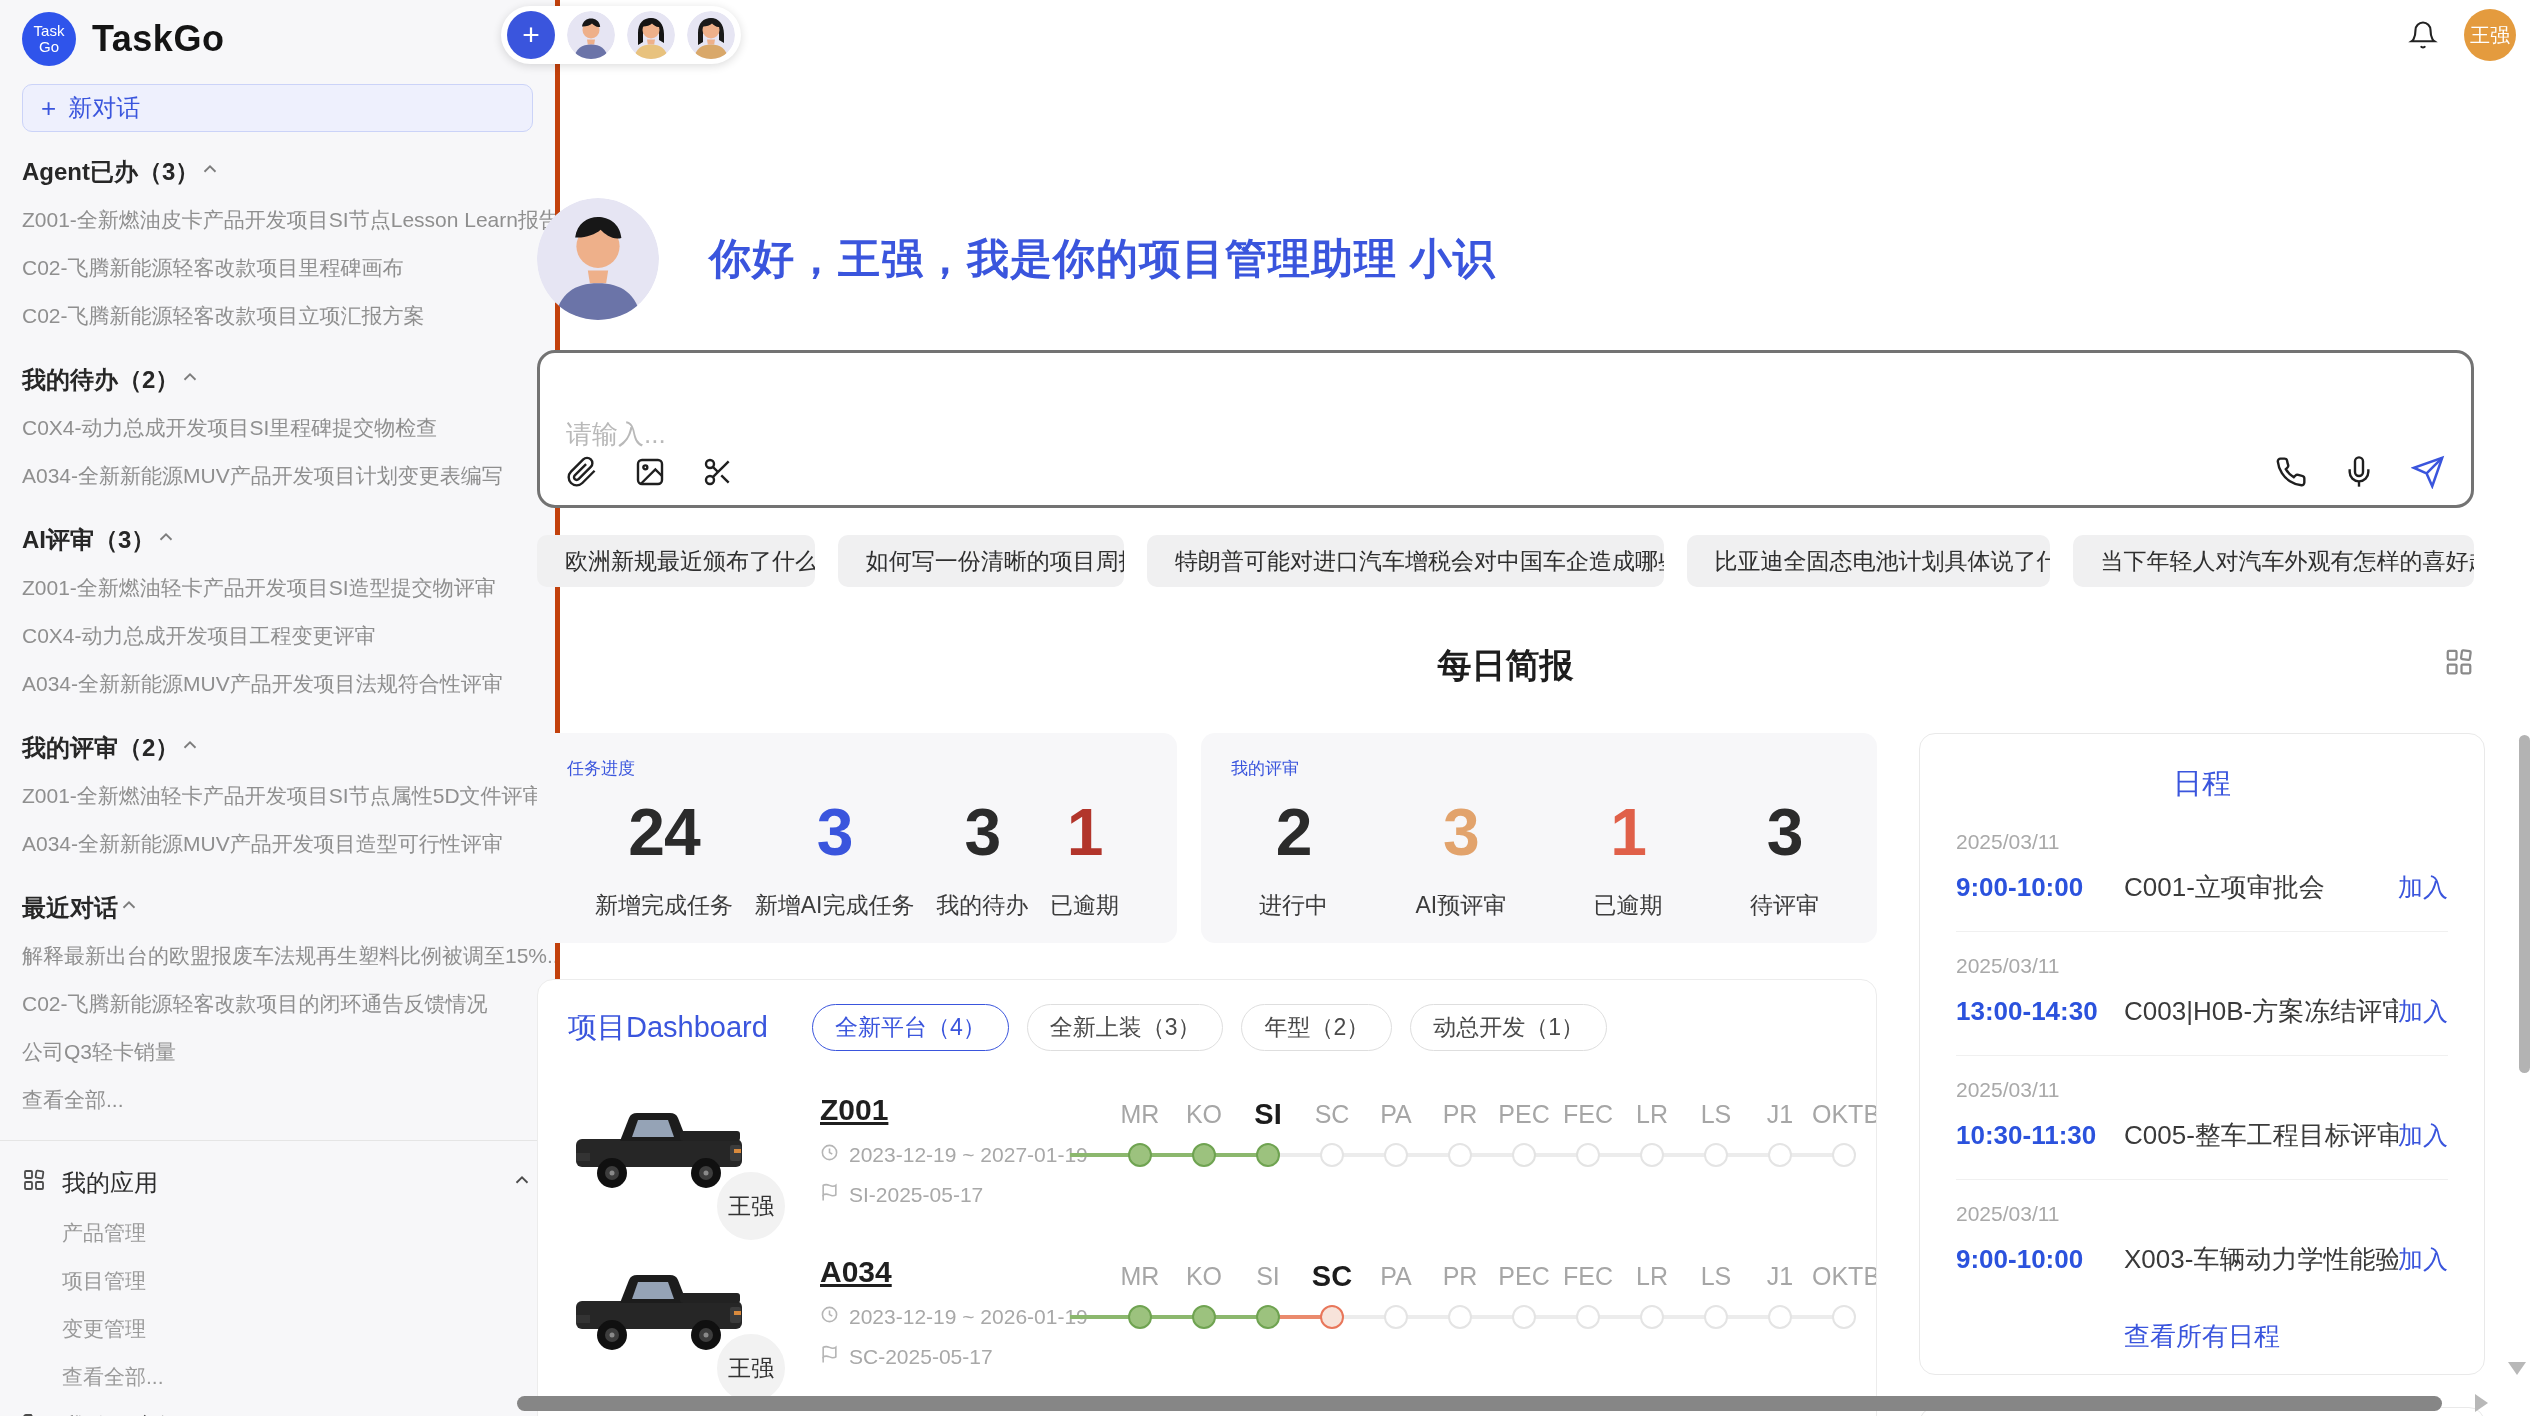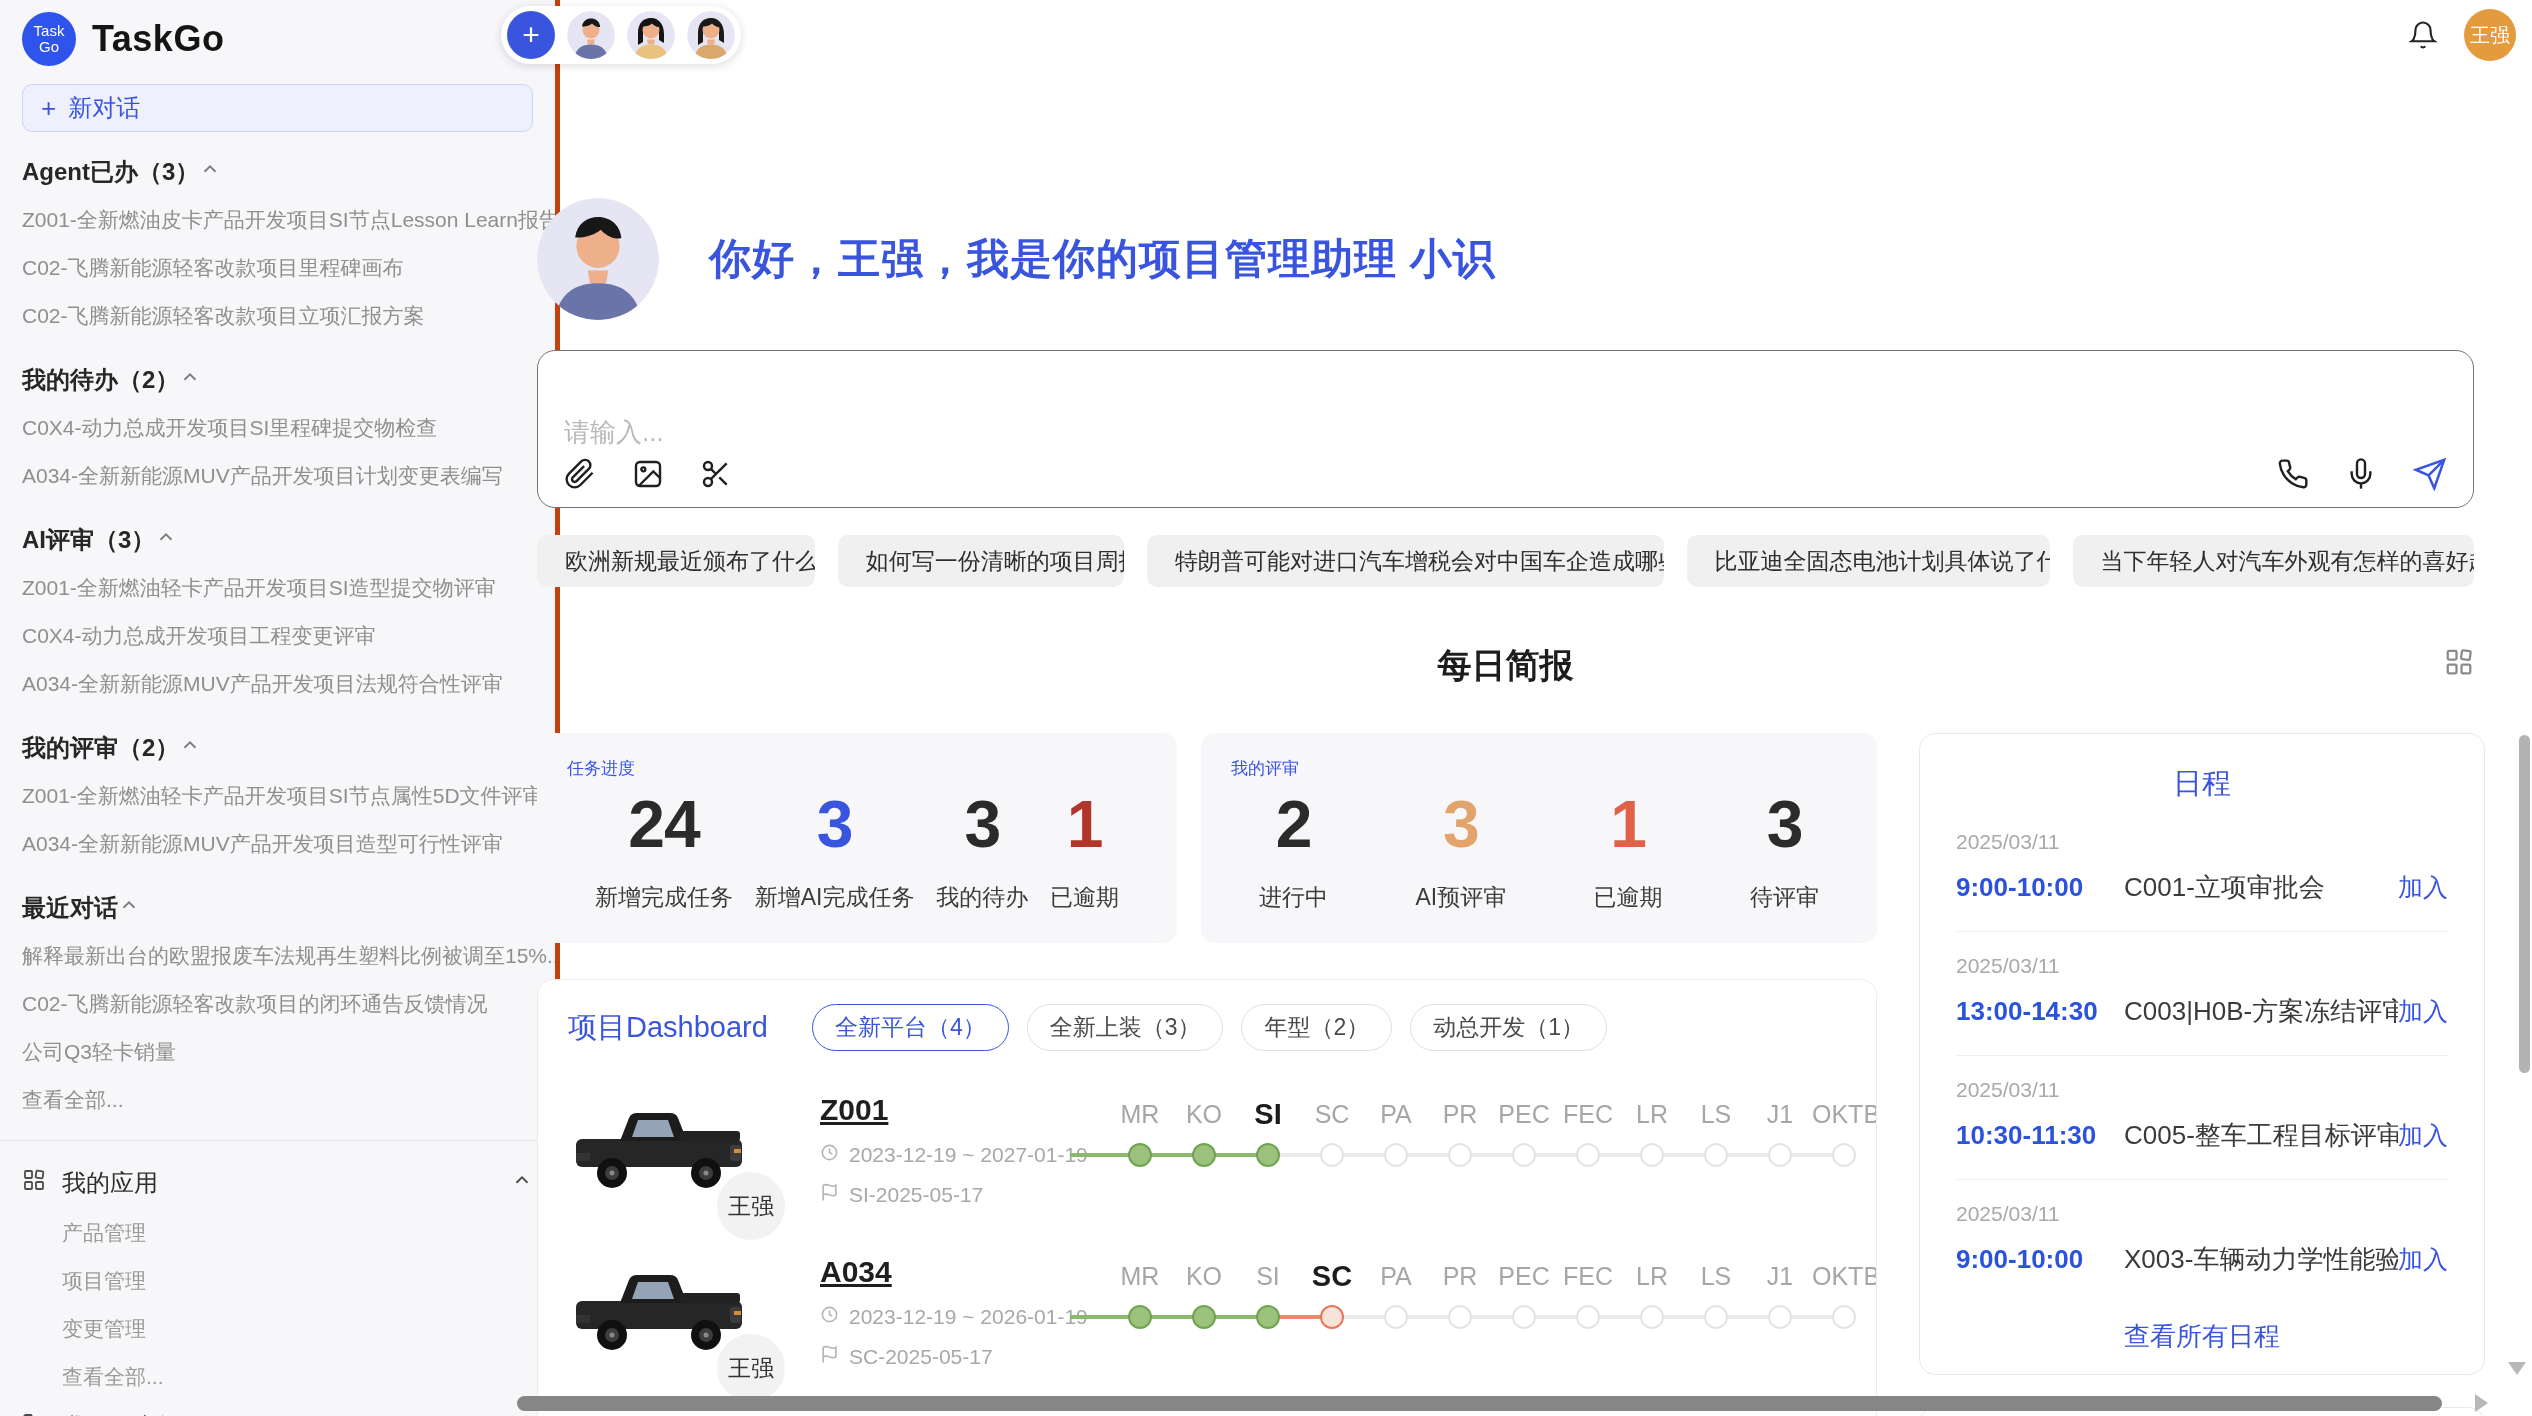--- a/index.html
+++ b/index.html
@@ -34,21 +34,21 @@
   .topbar-right{position:absolute;right:16px;top:9px;display:flex;align-items:center;gap:26px;}
   .bell{color:#222;display:flex;cursor:pointer;}
   .user-badge{width:52px;height:52px;border-radius:50%;background:#e49b3e;color:#fff;font-size:20px;display:flex;align-items:center;justify-content:center;cursor:pointer;}
 
   .content{padding:0 58px 0 64px;}
 
   .hero{display:flex;align-items:center;gap:50px;margin-top:128px;}
   .hero-avatar{width:122px;height:122px;}
   .greeting{font-size:42px;font-weight:700;color:#3a55dd;letter-spacing:1px;text-align:center;}
 
-  .composer{position:relative;margin-top:30px;height:158px;border:1px solid #737373;border-radius:18px;box-sizing:border-box;background:#fff;cursor:text;}
+  .composer{position:relative;margin-top:30px;height:158px;border:3px solid #737373;border-radius:18px;box-sizing:border-box;background:#fff;cursor:text;}
   .composer-ph{position:absolute;left:26px;top:64px;font-size:26px;color:#b9b9b9;}
   .composer-bar{position:absolute;left:26px;right:26px;bottom:16px;display:flex;align-items:center;}
   .tool{display:flex;color:#1f1f1f;margin-right:36px;cursor:pointer;}
   .composer-bar .right{margin-left:auto;display:flex;align-items:center;}
   .composer-bar .right .tool{margin-right:0;margin-left:36px;}
   .tool.send{color:#3a55dd;}
 
   .chips{display:flex;justify-content:space-between;gap:23px;margin-top:27px;}
   .chip{background:#f0f0f1;border-radius:10px;height:52px;line-height:52px;padding:0 28px;font-size:23px;color:#2f2f2f;white-space:nowrap;overflow:hidden;cursor:pointer;}
 
@@ -58,21 +58,21 @@
 
   .body-grid{display:flex;gap:42px;margin-top:44px;align-items:flex-start;}
   .left-col{width:1340px;flex:0 0 auto;}
   .right-col{flex:1;}
 
   .stats-row{display:flex;gap:24px;}
   .stat-card{background:#f7f7f9;border-radius:14px;height:210px;box-sizing:border-box;padding:24px 30px 0;}
   .stat-card.c1{width:640px;flex:0 0 auto;}
   .stat-card.c2{flex:1;}
   .stat-card-title{font-size:17px;color:#3a55dd;}
-  .stats{display:flex;justify-content:space-between;padding:0 28px;margin-top:6px;}
+  .stats{display:flex;justify-content:space-between;padding:0 28px;margin-top:14px;}
   .stat{text-align:center;}
   .stat-num{font-size:66px;font-weight:600;letter-spacing:-1px;}
   .stat-label{margin-top:20px;font-size:23px;color:#3c3c3c;}
 
   .dash-card{margin-top:36px;border:1px solid #ececec;border-radius:16px;box-sizing:border-box;padding:24px 30px;height:470px;overflow:hidden;background:#fff;}
   .dash-head{display:flex;align-items:center;gap:44px;}
   .dash-title{font-size:29px;font-weight:400;color:#3a55dd;}
   .tabs{display:flex;gap:18px;}
   .tab{border:1px solid #dedede;border-radius:999px;padding:7px 22px;font-size:23px;color:#4a4a4a;background:#fff;cursor:pointer;white-space:nowrap;}
   .tab.active{border:1.5px solid #3a55dd;color:#3a55dd;}

